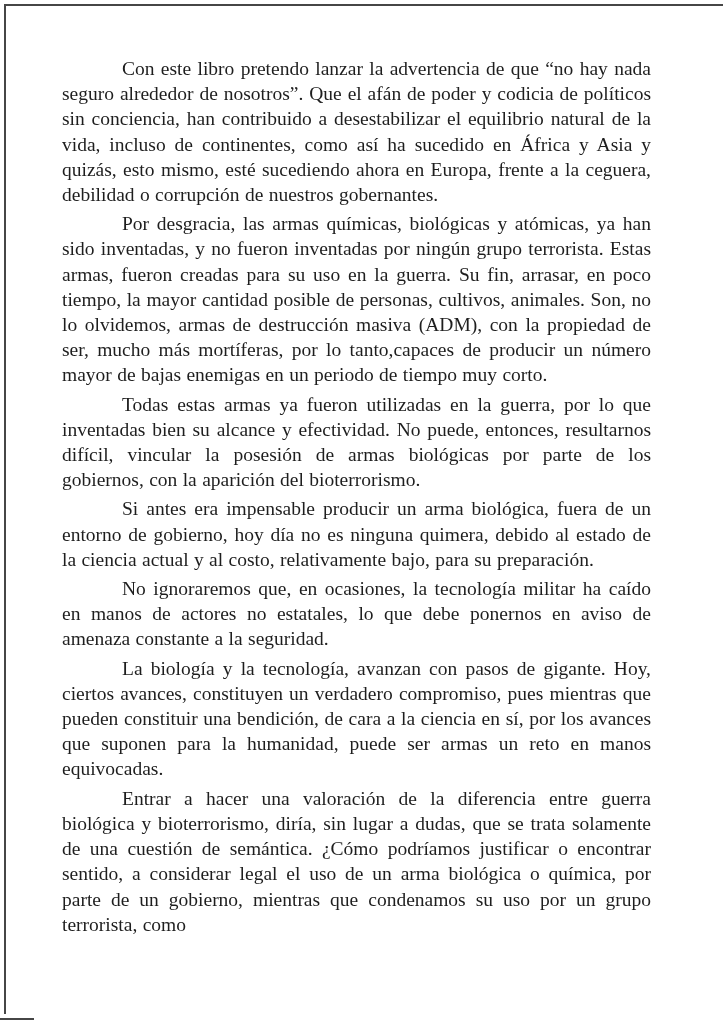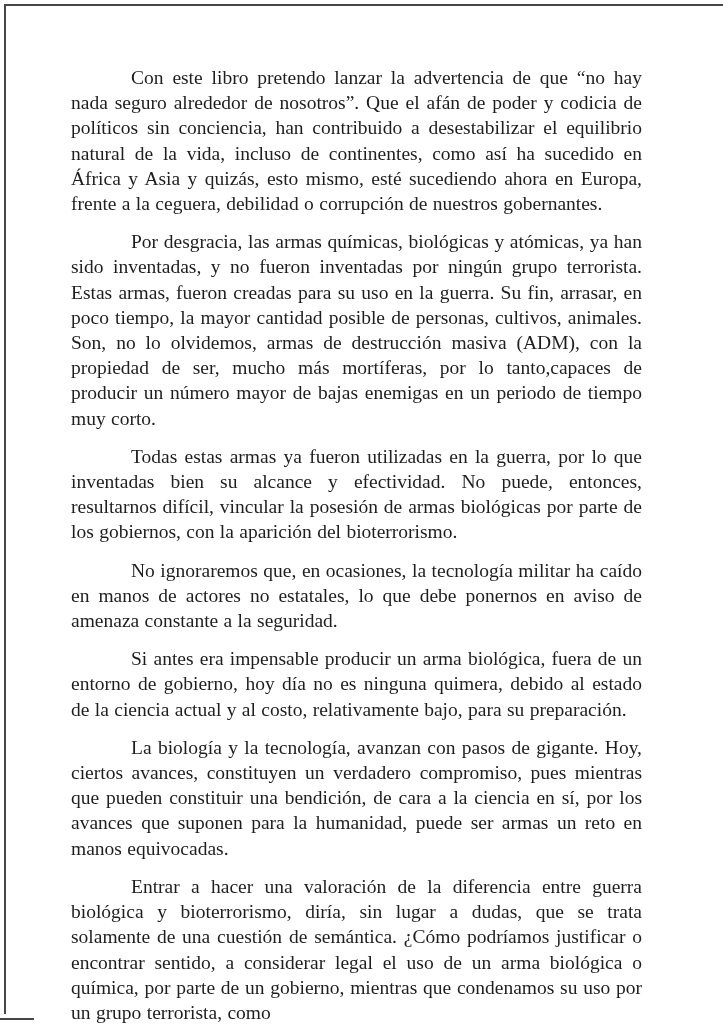--- a/index.html
+++ b/index.html
@@ -30,21 +30,21 @@
     left: 0; top: 1018px;
     width: 34px; height: 2px;
   }
   .text-block {
     position: absolute;
     left: 58px;
     top: 52px;
     width: 597px;
   }
   .text-block p {
-    margin: 13px;
+    margin: 4px;
     padding: 0;
     text-indent: 60px;
     font-size: 19.5px;
     line-height: 25.2px;
     text-align: justify;
     color: var(--text-color, #1e1e1e);
     letter-spacing: 0px;
     word-spacing: 0.5px;
     hyphens: none;
   }
@@ -54,18 +54,18 @@
 
 <div>
   <div class="scan-edge scan-edge-top"></div>
   <div class="scan-edge scan-edge-left"></div>
   <div class="scan-edge scan-edge-bottom-left"></div>
 
   <div class="text-block">
     <p>Con este libro pretendo lanzar la advertencia de que “no hay nada seguro alrededor de nosotros”. Que el afán de poder y codicia de políticos sin conciencia, han contribuido a desestabilizar el equilibrio natural de la vida, incluso de continentes, como así ha sucedido en África y Asia y quizás, esto mismo, esté sucediendo ahora en Europa, frente a la ceguera, debilidad o corrupción de nuestros gobernantes.</p>
     <p>Por desgracia, las armas químicas, biológicas y atómicas, ya han sido inventadas, y no fueron inventadas por ningún grupo terrorista. Estas armas, fueron creadas para su uso en la guerra. Su fin, arrasar, en poco tiempo, la mayor cantidad posible de personas, cultivos, animales. Son, no lo olvidemos, armas de destrucción masiva (ADM), con la propiedad de ser, mucho más mortíferas, por lo tanto,capaces de producir un número mayor de bajas enemigas en un periodo de tiempo muy corto.</p>
     <p>Todas estas armas ya fueron utilizadas en la guerra, por lo que inventadas bien su alcance y efectividad. No puede, entonces, resultarnos difícil, vincular la posesión de armas biológicas por parte de los gobiernos, con la aparición del bioterrorismo.</p>
+    <p>Si antes era impensable producir un arma biológica, fuera de un entorno de gobierno, hoy día no es ninguna quimera, debido al estado de la ciencia actual y al costo, relativamente bajo, para su preparación.</p>
     <p>No ignoraremos que, en ocasiones, la tecnología militar ha caído en manos de actores no estatales, lo que debe ponernos en aviso de amenaza constante a la seguridad.</p>
-    <p>Si antes era impensable producir un arma biológica, fuera de un entorno de gobierno, hoy día no es ninguna quimera, debido al estado de la ciencia actual y al costo, relativamente bajo, para su preparación.</p>
     <p>La biología y la tecnología, avanzan con pasos de gigante. Hoy, ciertos avances, constituyen un verdadero compromiso, pues mientras que pueden constituir una bendición, de cara a la ciencia en sí, por los avances que suponen para la humanidad, puede ser armas un reto en manos equivocadas.</p>
     <p>Entrar a hacer una valoración de la diferencia entre guerra biológica y bioterrorismo, diría, sin lugar a dudas, que se trata solamente de una cuestión de semántica. ¿Cómo podríamos justificar o encontrar sentido, a considerar legal el uso de un arma biológica o química, por parte de un gobierno, mientras que condenamos su uso por un grupo terrorista, como</p>
   </div>
 </div>
 
 </body></html>

